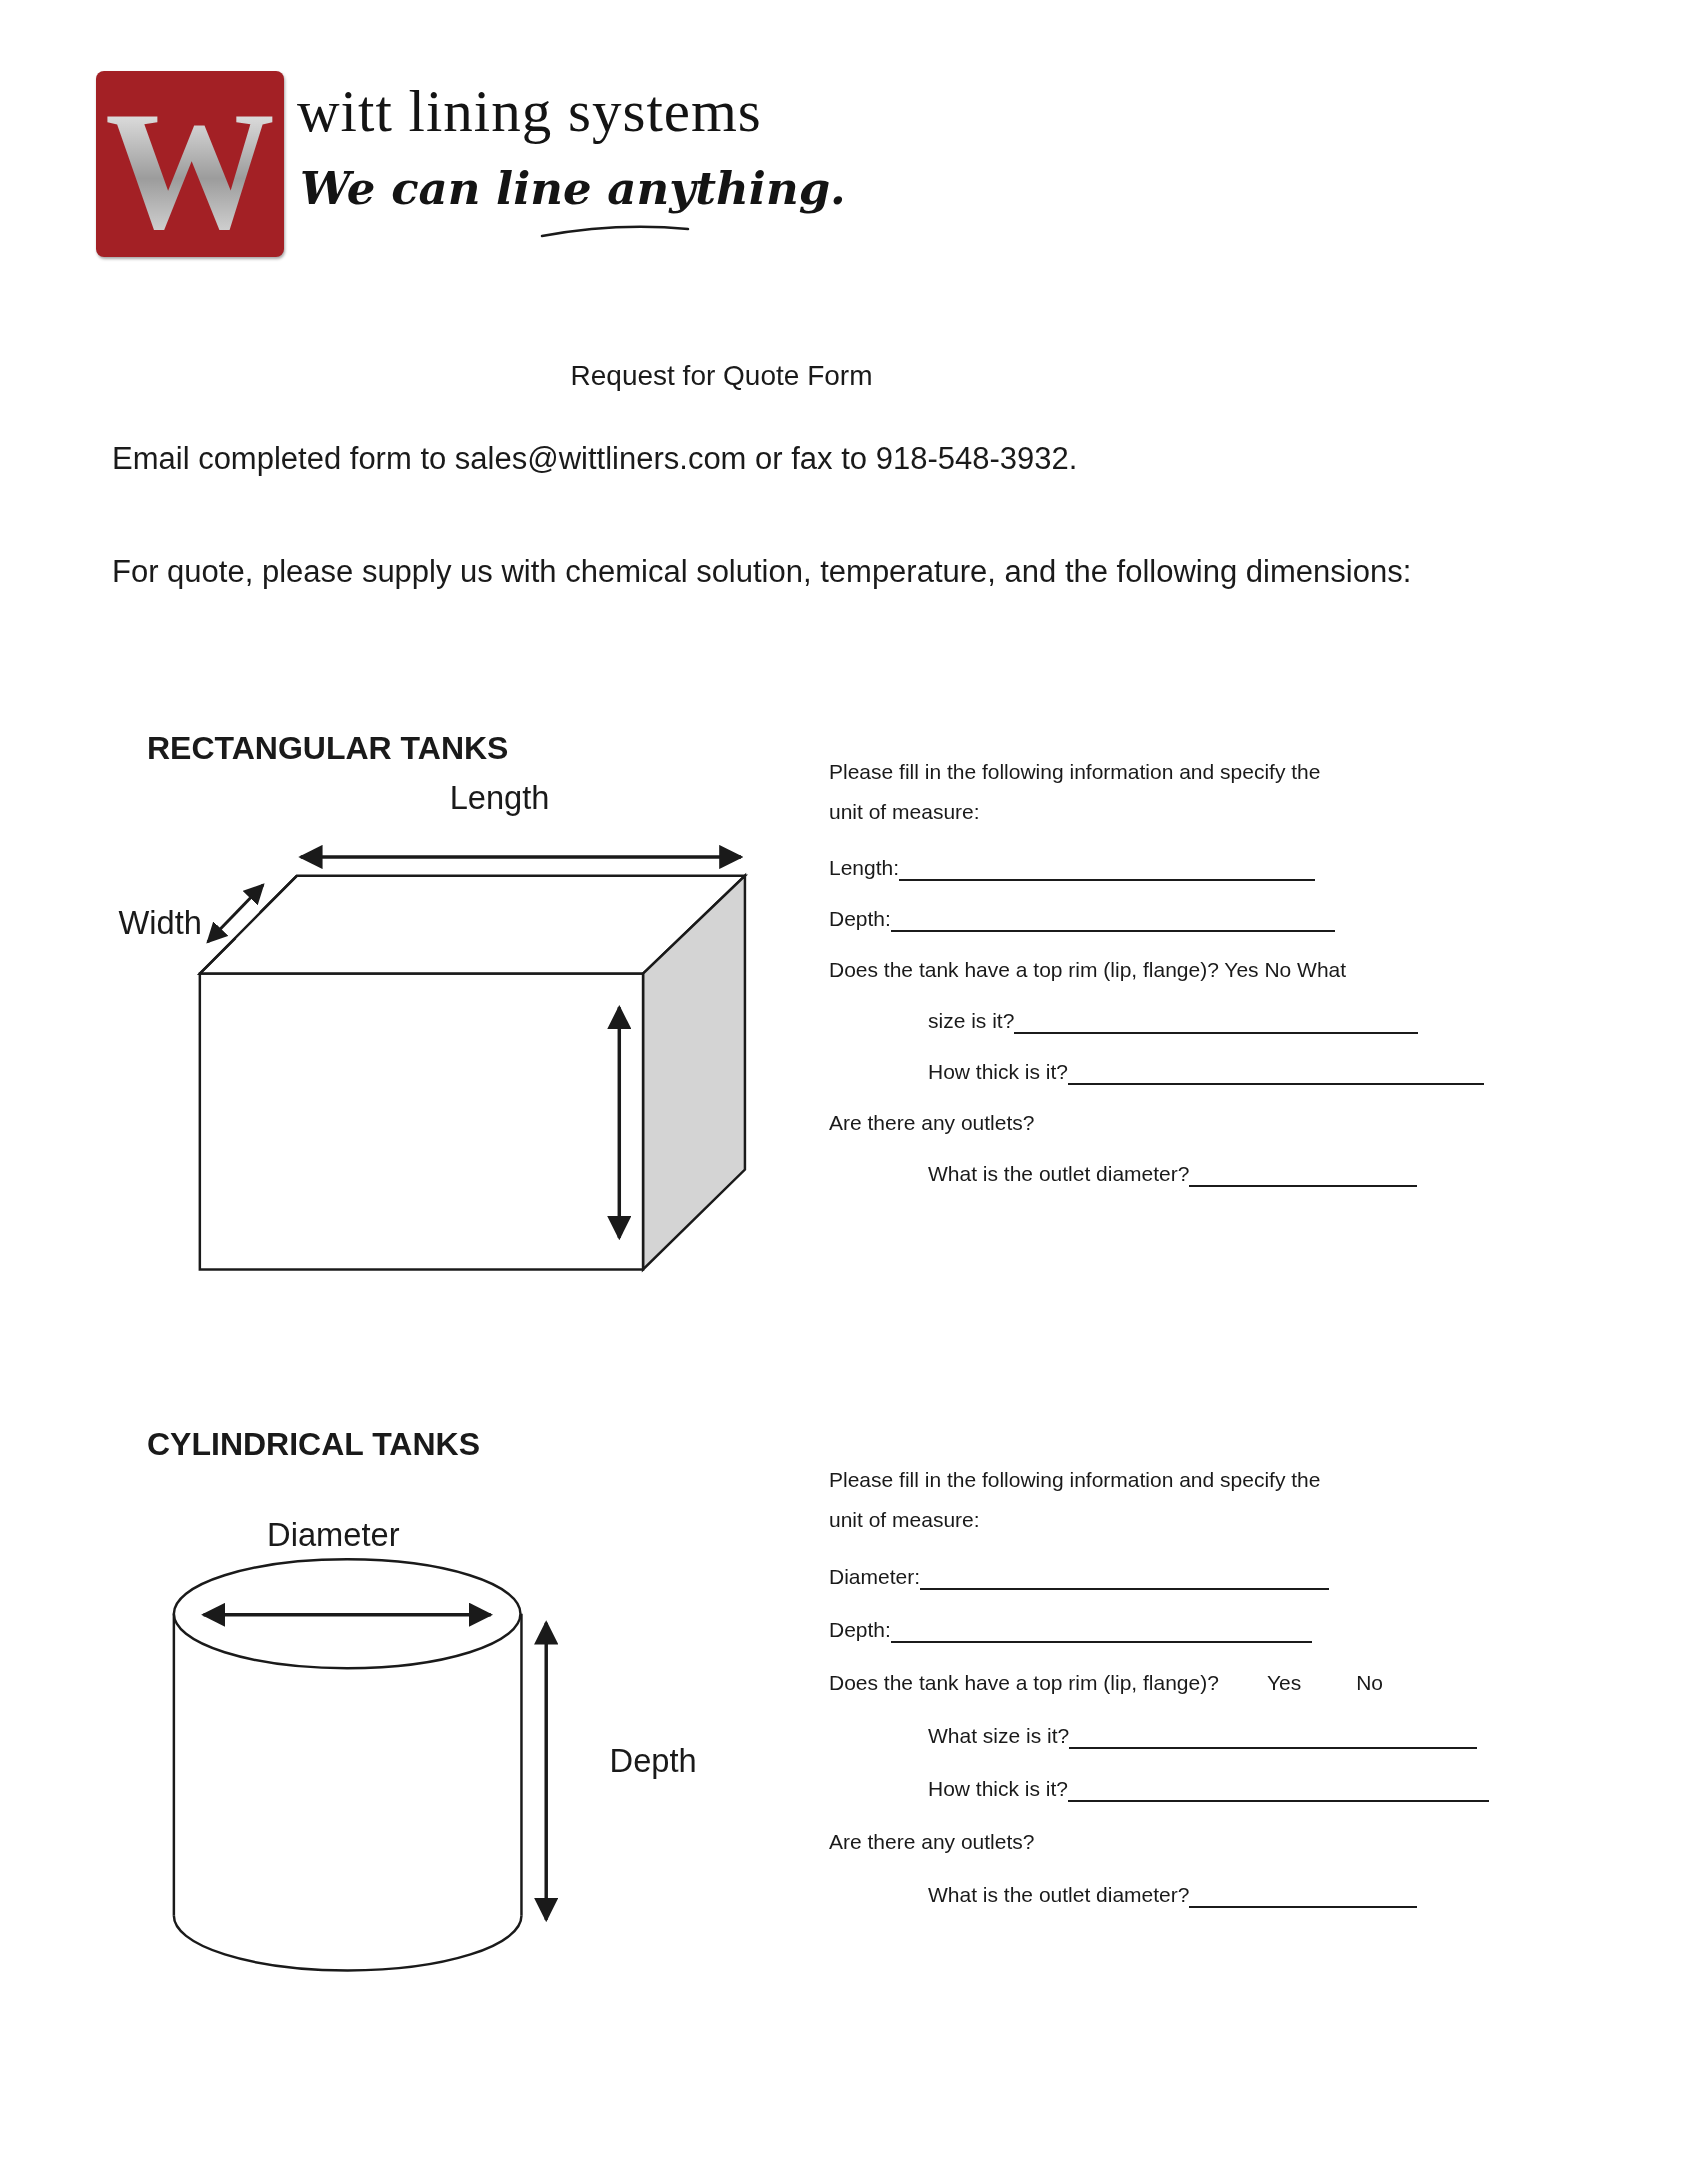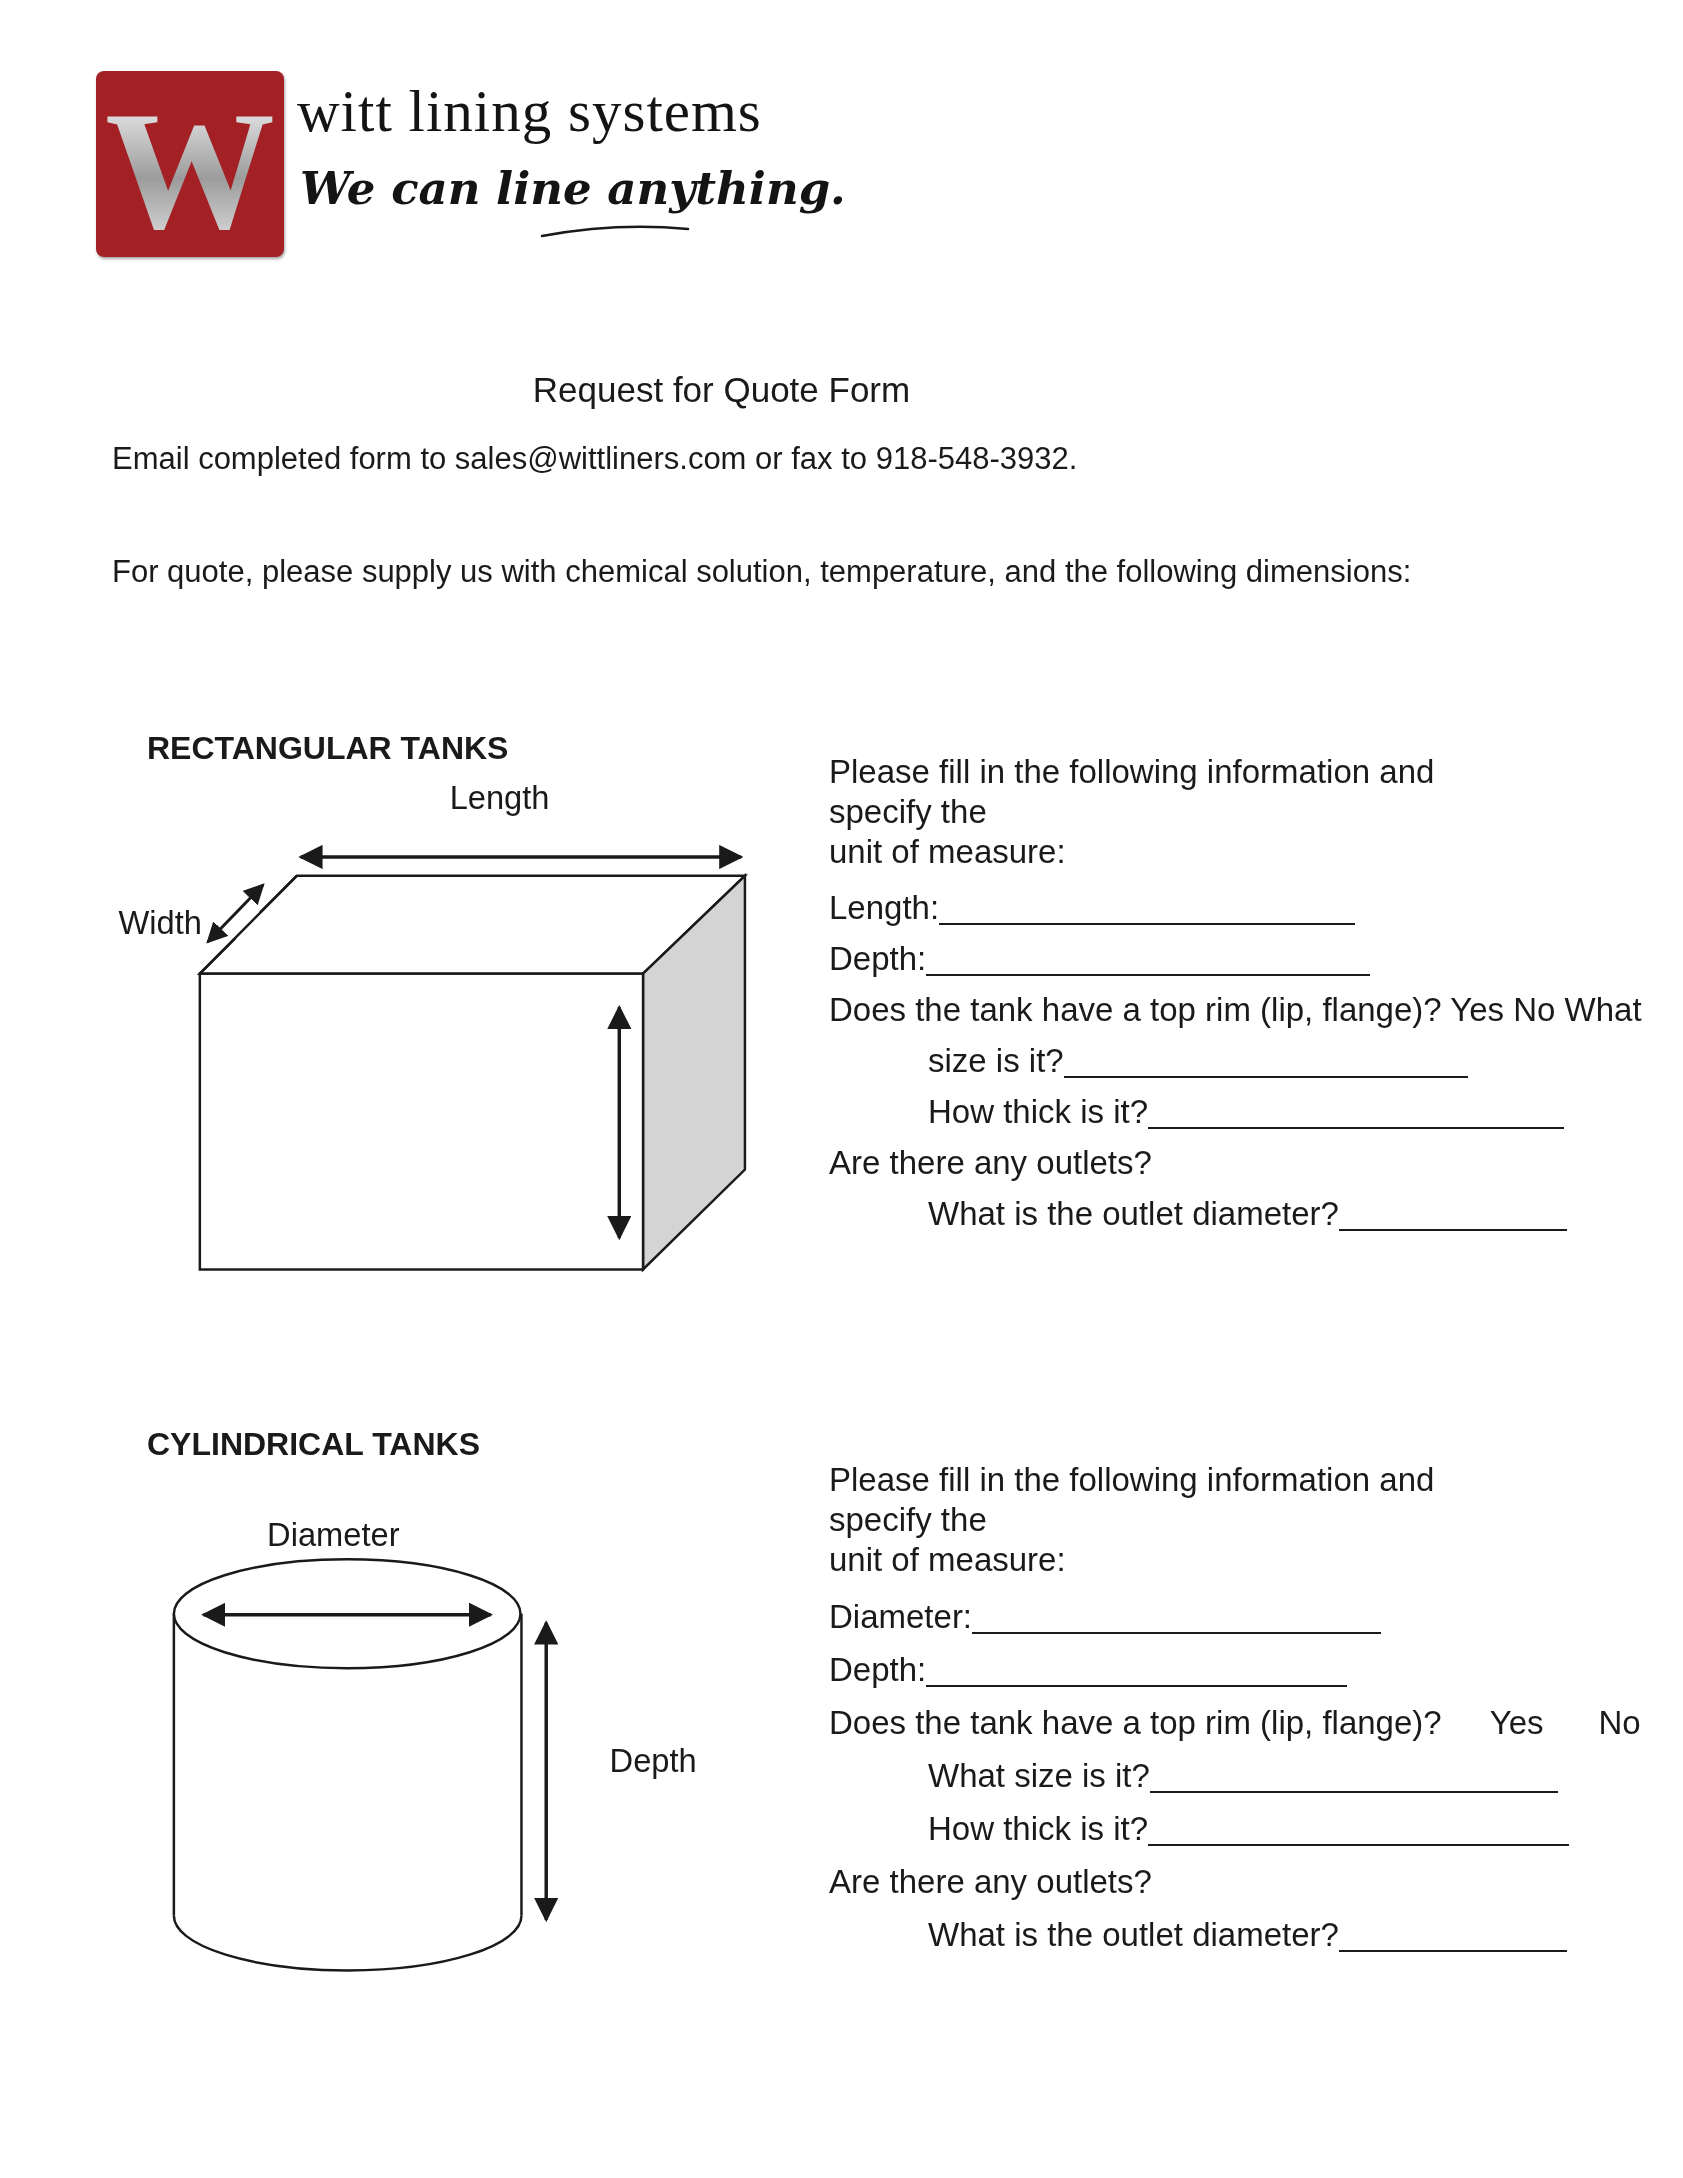--- a/index.html
+++ b/index.html
@@ -28,37 +28,37 @@
   .logo-tagline{
     position:absolute;left:300px;top:162px;
     font-family:"DejaVu Serif",serif;font-style:italic;font-weight:700;font-size:45px;color:#141414;
   }
   .swoosh{position:absolute;left:540px;top:220px;width:150px;height:20px;}
   .contact{
     position:absolute;right:142px;top:71px;text-align:right;
     font-size:29px;font-weight:700;font-style:italic;color:#9e1b20;line-height:42px;
   }
   
-  .doc-title{position:absolute;left:0;top:370px;width:1443px;text-align:center;font-size:35px;}
+  .doc-title{position:absolute;left:0;top:360px;width:1443px;text-align:center;font-size:28px;}
   .email-line{position:absolute;left:112px;top:441px;font-size:31px;}
   .supply-line{position:absolute;left:112px;top:554px;font-size:31px;}
   
   .section-heading{
     position:absolute;left:147px;font-size:32px;font-weight:700;
     text-decoration-thickness:3px;text-underline-offset:7px;
   }
   #rect-heading{top:730px;}
   #cyl-heading{top:1426px;}
   
   .diagram{position:absolute;}
   #rect-svg{left:59px;top:762px;}
   #cyl-svg{left:59px;top:1485px;}
   .dlabel{font-family:"Liberation Sans",sans-serif;font-size:33px;fill:#1a1a1a;}
   
-  .col{position:absolute;left:829px;width:634px;font-size:33px;}
+  .col{position:absolute;left:829px;width:634px;font-size:21px;}
   #rect-col{top:752px;}
   #cyl-col{top:1460px;}
   .fill-text{line-height:40px;margin:0 0 10px 0;}
   .frow{line-height:51px;white-space:nowrap;}
   .frow-c{line-height:53px;white-space:nowrap;}
   .indent{padding-left:99px;}
   .blank{
     display:inline-block;height:10px;border-bottom:2px solid #1b1b1b;vertical-align:-6px;
   }
   .opt{display:inline-block;}

